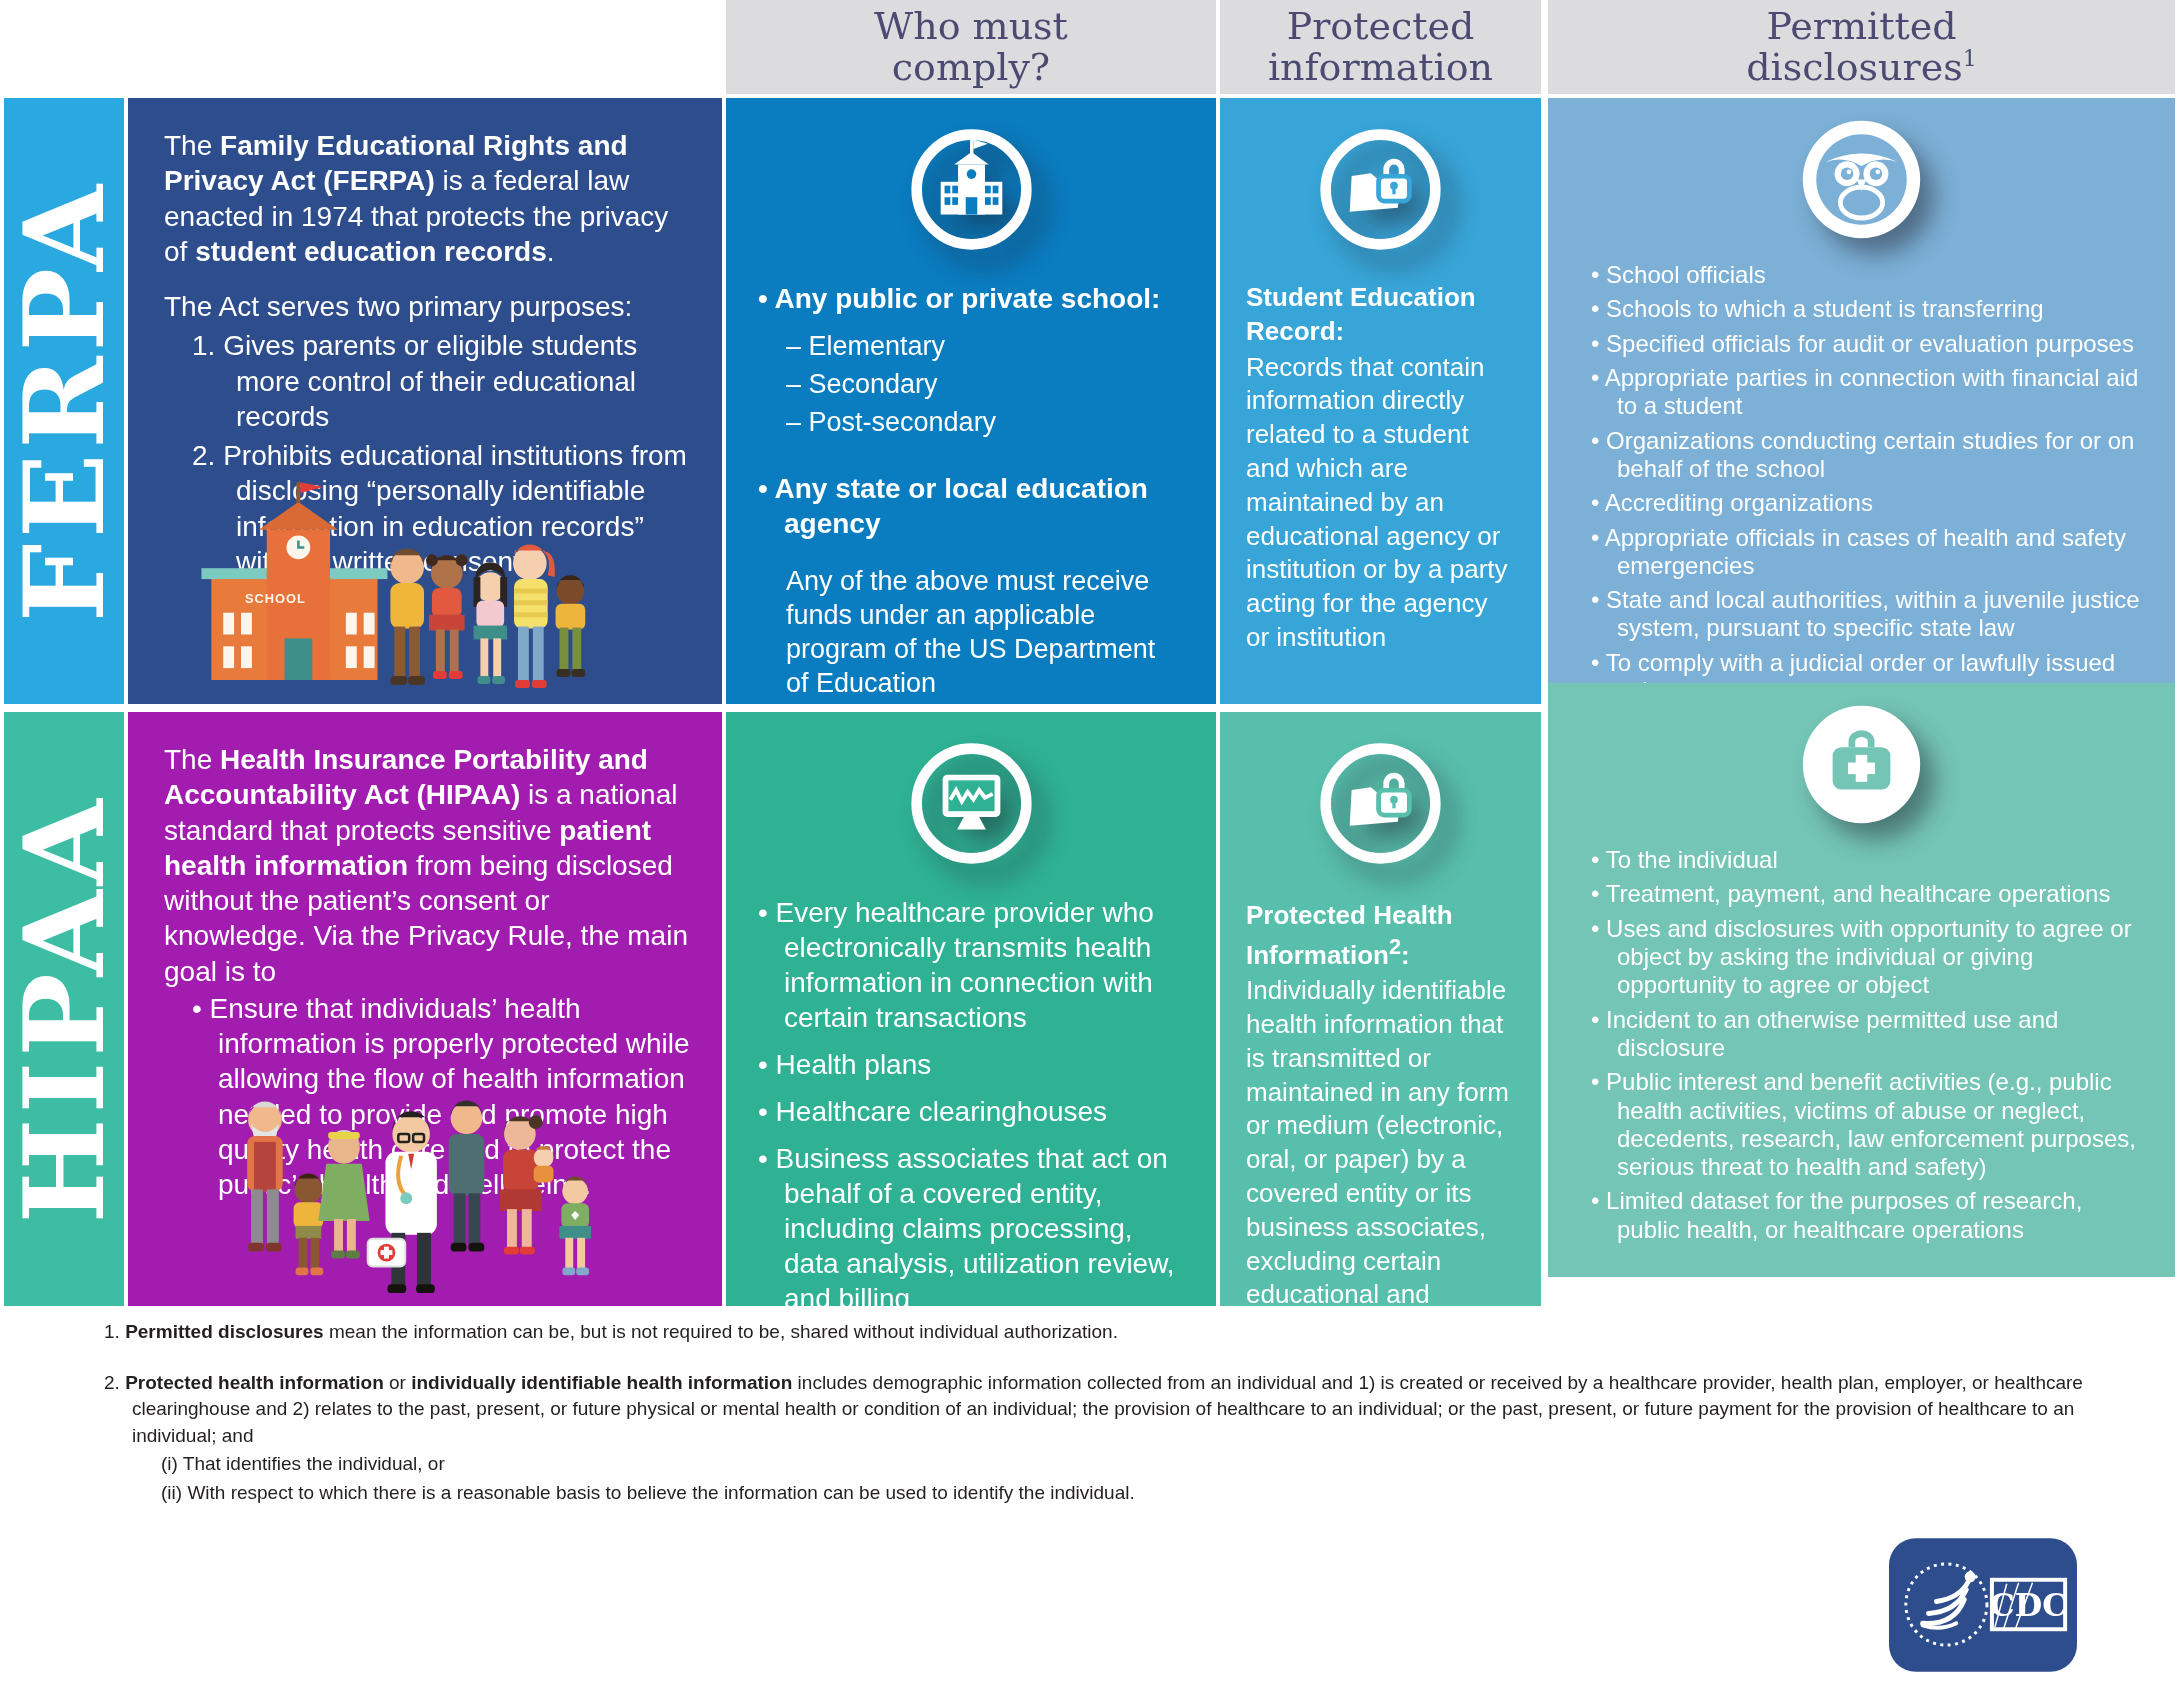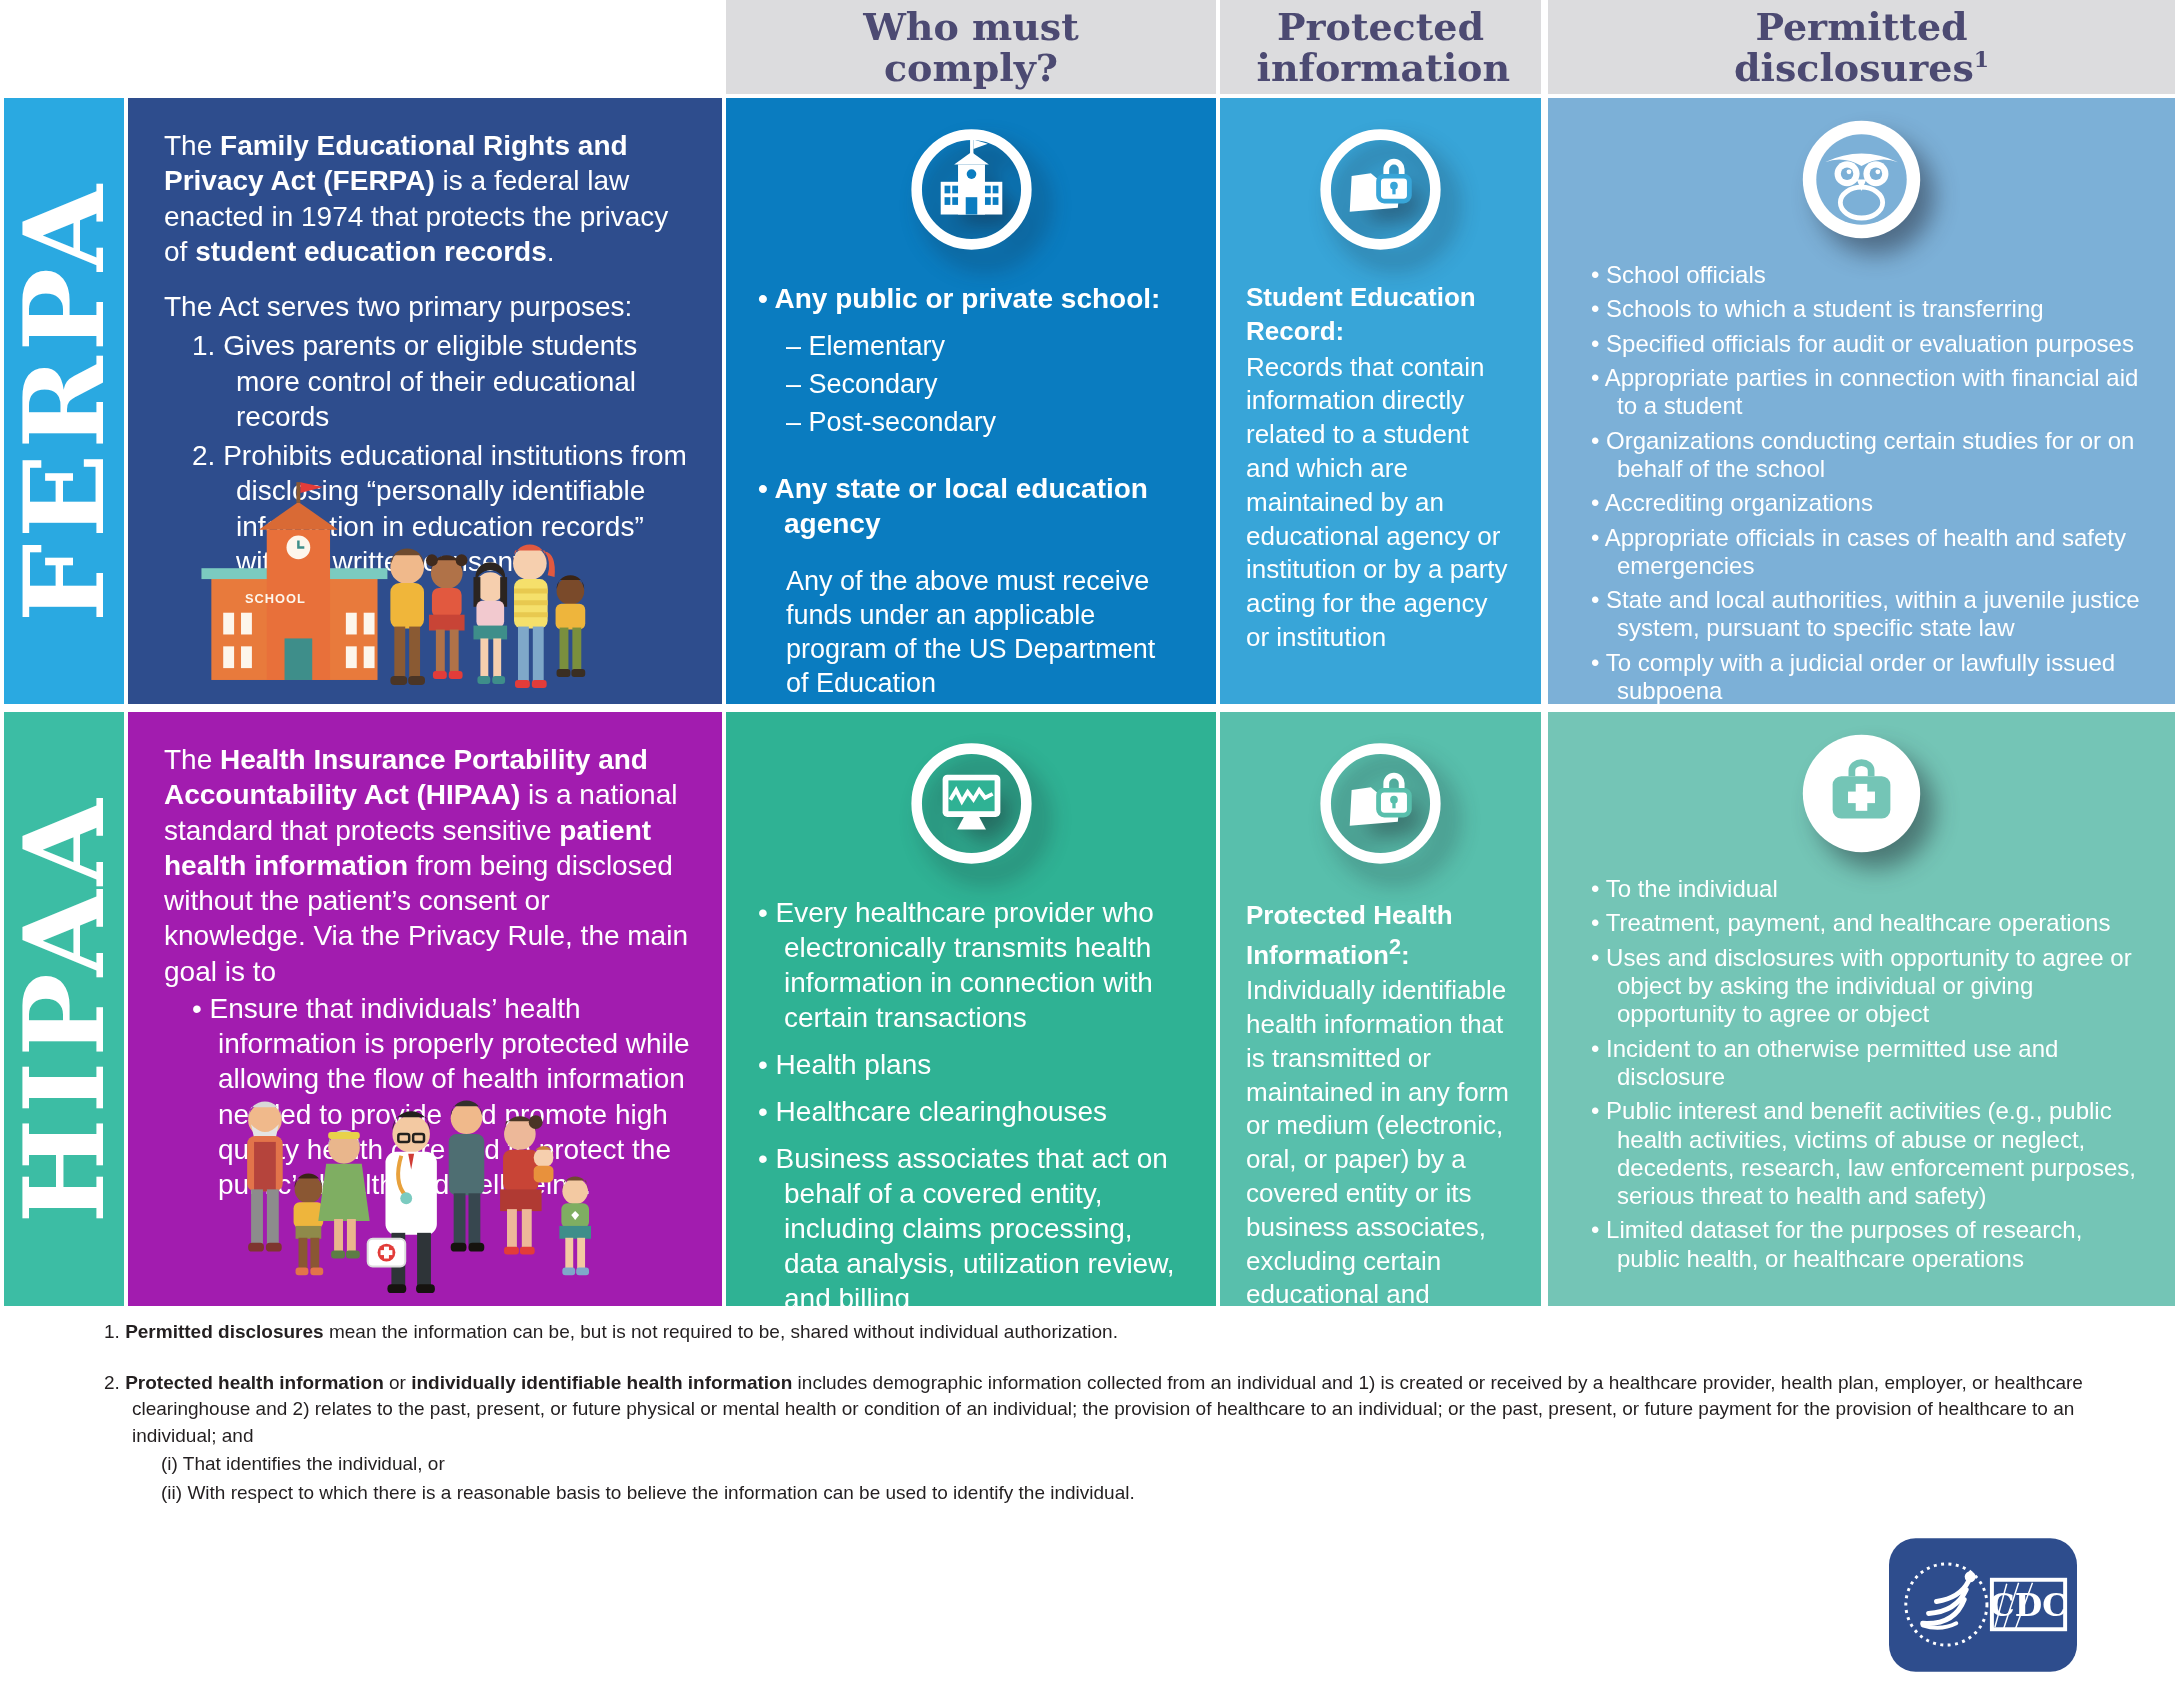--- a/index.html
+++ b/index.html
@@ -1,21 +1,21 @@
 <!DOCTYPE html>
 <html><head>
 <meta charset="utf-8">
 <style>
   html,body{margin:0;padding:0;background:#fff;}
   .page{position:relative;width:2178px;height:1683px;background:#fff;overflow:hidden;
         font-family:"Liberation Sans",sans-serif;color:#fff;}
   .cell{position:absolute;box-sizing:border-box;overflow:hidden;}
   
   .hdr{top:0;height:94px;background:#dcdcde;color:#4c4a72;display:flex;align-items:center;justify-content:center;
-       font-family:"DejaVu Serif",serif;font-weight:700;font-size:38px;line-height:1.08;text-align:center;}
+       font-family:"DejaVu Serif",serif;font-weight:400;font-size:38px;line-height:1.08;text-align:center;}
   .hdr .hwrap{display:inline-block;}
   .hdr sup{font-size:22px;vertical-align:super;}
   
   .strip{display:flex;align-items:center;justify-content:center;}
   .vlabel{writing-mode:vertical-rl;transform:rotate(180deg);font-family:"DejaVu Serif",serif;font-weight:700;
           font-size:111px;letter-spacing:5px;color:#fff;line-height:1;}
   
   .desc{padding:30px 30px 0 36px;font-size:28px;line-height:1.26;}
   .desc b{font-weight:700;}
   .para{margin:0 0 20px 0;}
@@ -359,21 +359,21 @@
         <circle cx="80" cy="62" r="4" fill="#58bfac"></circle>
           <rect x="78.3" y="62" width="3.4" height="9" fill="#58bfac"></rect>
       </svg>
     </div>
     <div class="pbody">
       <p class="cellhead" style="margin-top:4px;"><span>Protected Health Information</span><sup>2</sup><span>:</span></p>
       <div>Individually identifiable health information that is transmitted or maintained in any form or medium (electronic, oral, or paper) by a covered entity or its business associates, excluding certain educational and employment records</div>
     </div>
   </div>
 
-  <div class="cell" style="left:1548px;top:712px;width:627px;height:594px;background:#74c5b6;">
+  <div class="cell" style="left:1548px;top:683px;width:627px;height:594px;background:#74c5b6;">
     <div class="icon-row short">
       <svg class="icon" viewBox="0 0 132 132">
         <circle cx="66" cy="66" r="61" fill="#fff"></circle>
         <path d="M56 48 v-6 a10 8 0 0 1 20 0 v6" fill="none" stroke="#74c5b6" stroke-width="7"></path>
         <rect x="36" y="48" width="60" height="44" rx="9" fill="#74c5b6"></rect>
         <rect x="60" y="56" width="12" height="28" fill="#fff"></rect>
         <rect x="52" y="64" width="28" height="12" fill="#fff"></rect>
       </svg>
     </div>
     <div class="permbody">

